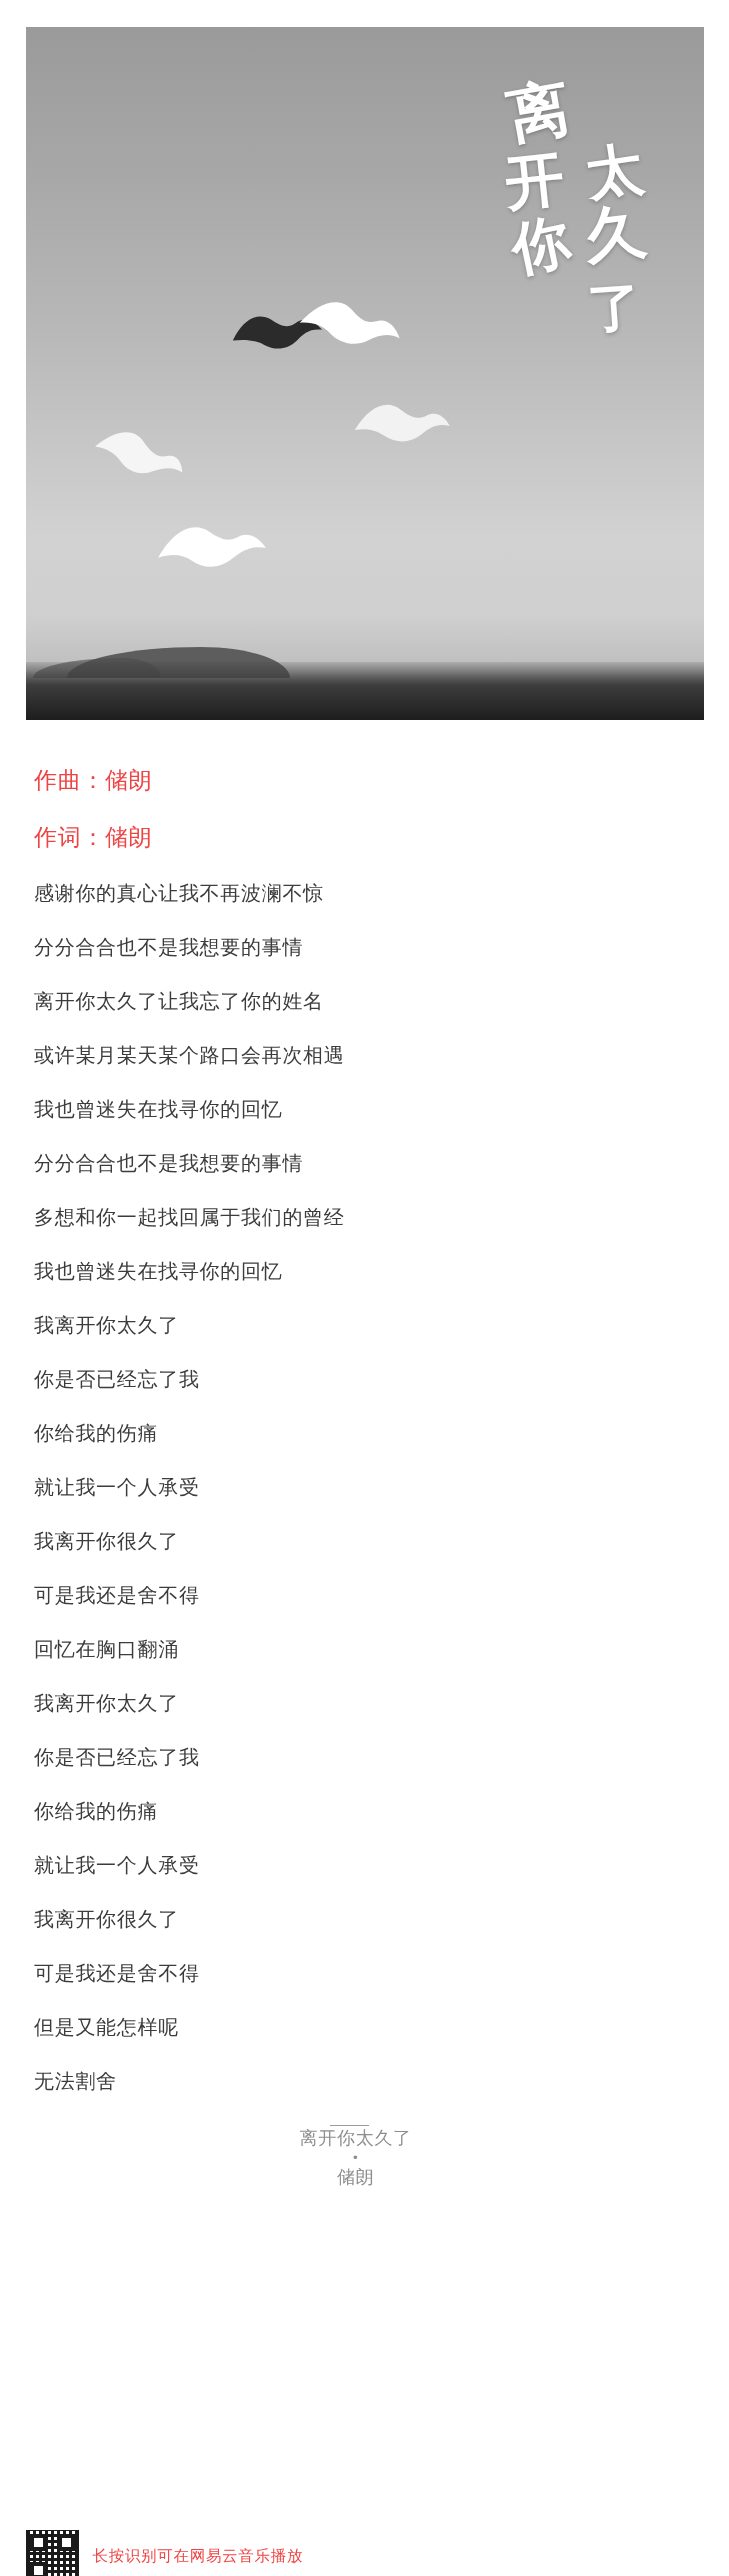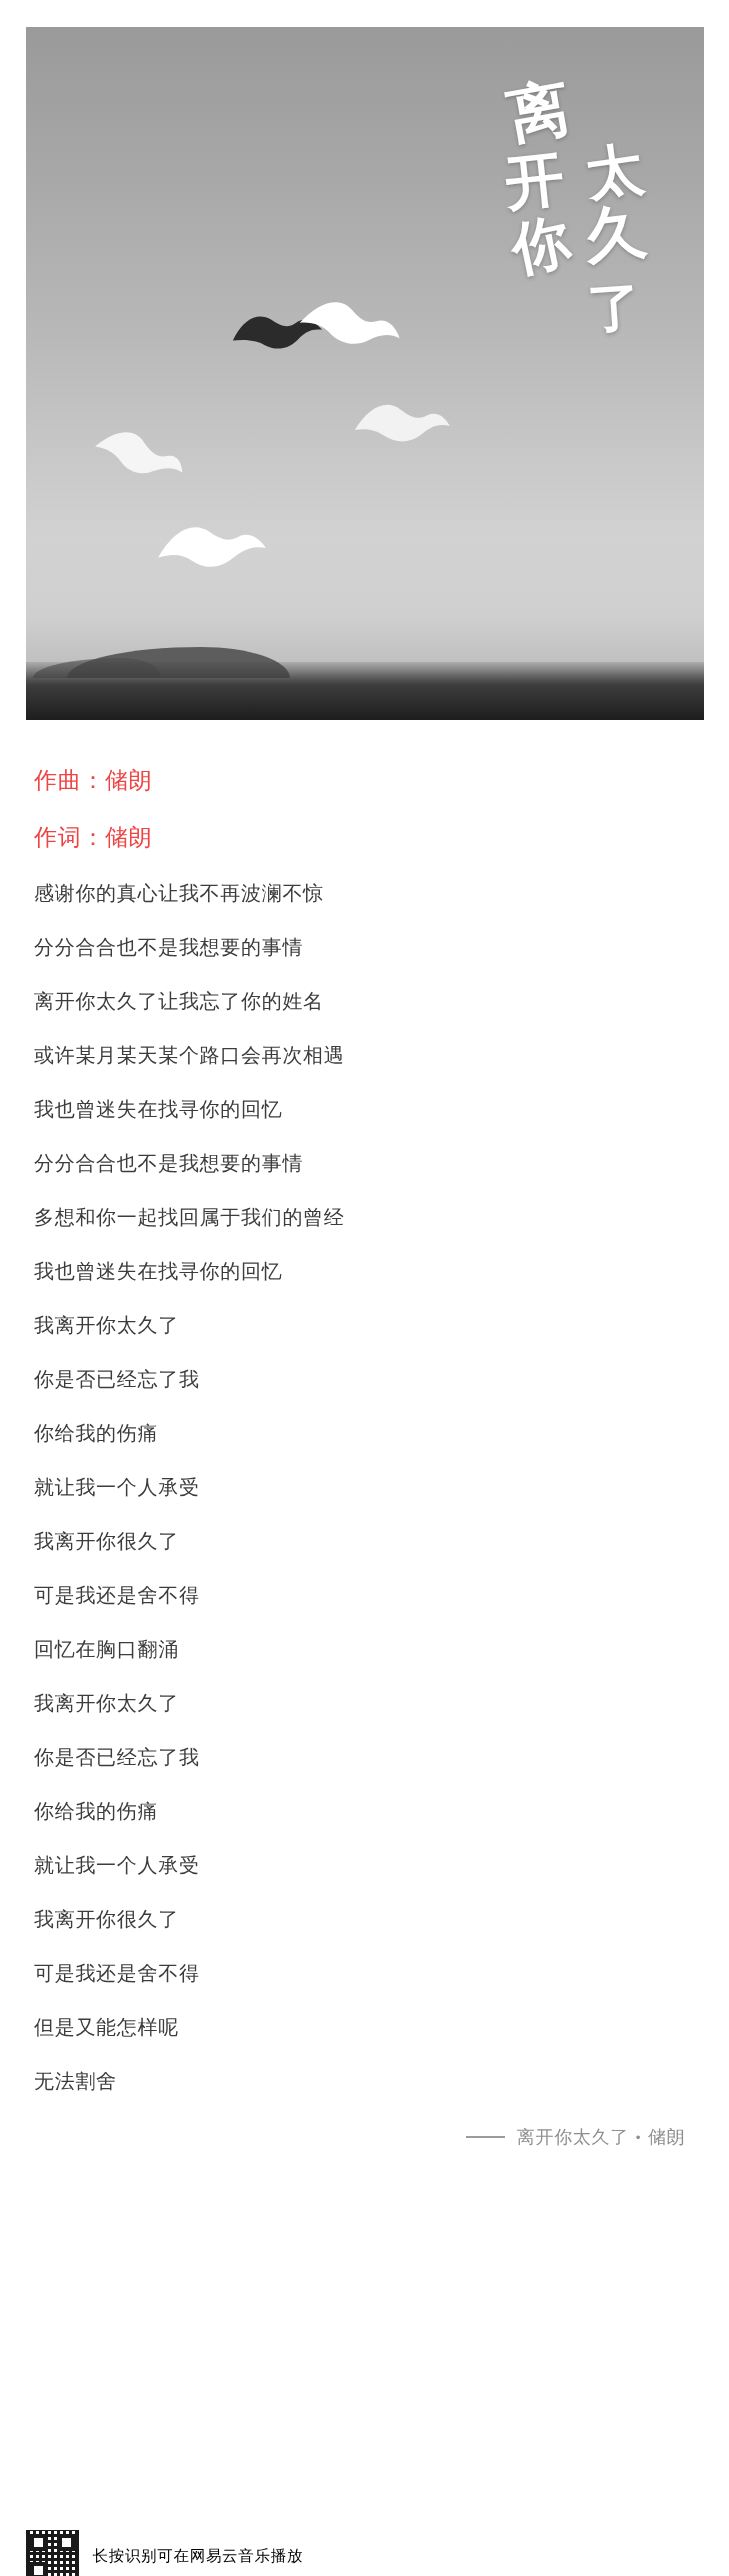--- a/index.html
+++ b/index.html
@@ -116,20 +116,21 @@
   
   .signature {
     margin-top: 26px;
     display: flex;
     align-items: center;
     justify-content: flex-end;
     padding-right: 17.6px;
     color: #8e8e8e;
     font-size: 18px;
     letter-spacing: 0.7px;
+    flex-direction: column;
   }
   .sig-dash {
     display: inline-block;
     width: 39px;
     height: 1.4px;
     background: #9b9b9b;
     margin-right: 12px;
   }
   .sig-sep { margin: 0 6.8px; font-size: 13.5px; }
 
@@ -168,21 +169,21 @@
     position: absolute;
     bottom: 2.7px; left: 2.7px;
     width: 17.6px; height: 17.6px;
     border: 4px solid #1a1a1a;
     background: #fff;
     box-sizing: border-box;
   }
   .footer-text {
     margin-left: 13.5px;
     font-size: 15.5px;
-    color: #000000;
+    color: #ef4444;
     letter-spacing: 0.7px;
   }
 </style>
 </head>
 <body>
 
 <div class="page">
 
   <div class="hero">
     <div class="ground-hill2"></div>

